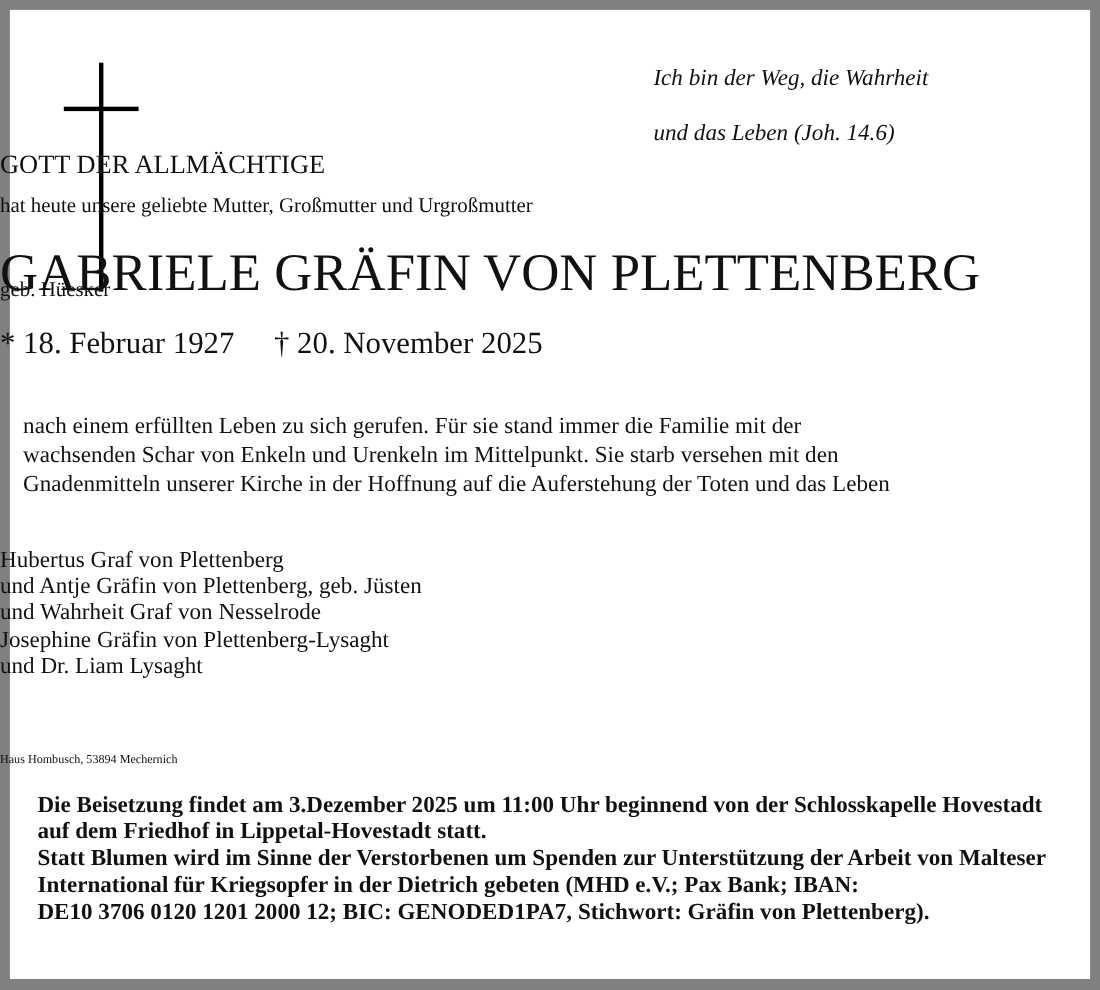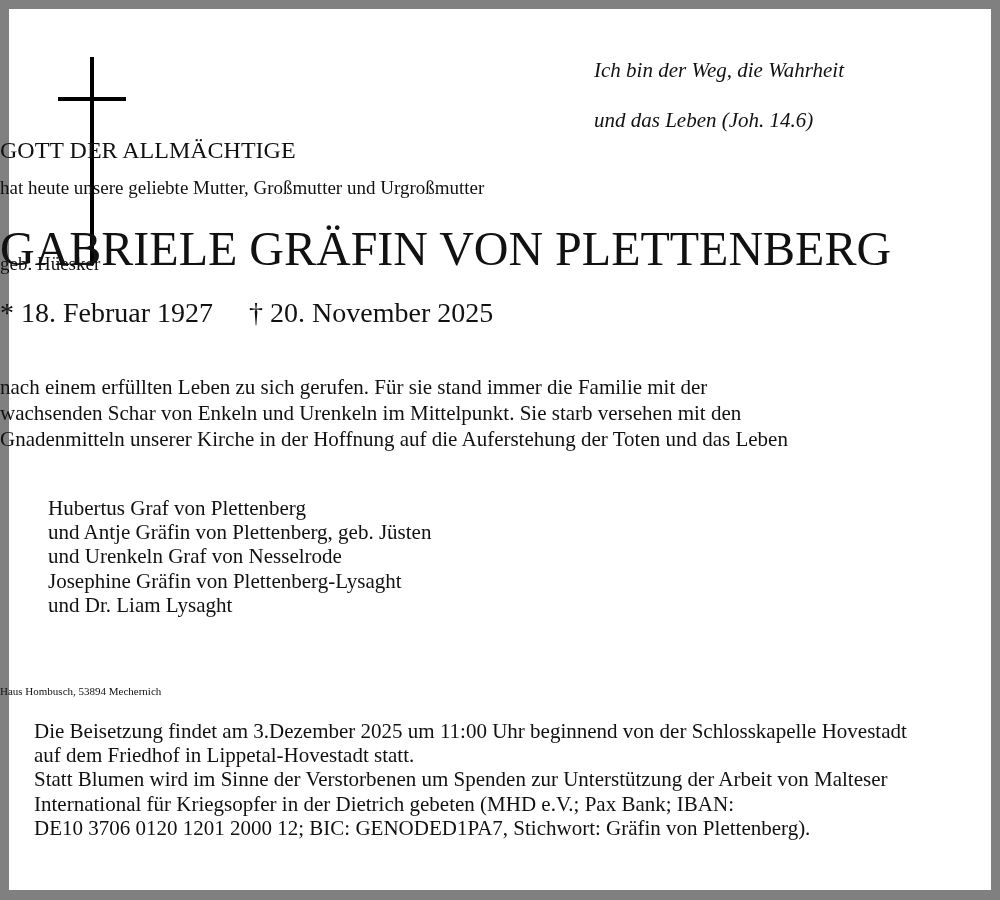--- a/index.html
+++ b/index.html
@@ -40,28 +40,29 @@
     background: #000;
   }
   .heading1 { top: 136px; font-size: 24px; line-height: 28px; }
   .heading1-sub { top: 176px; font-size: 19px; line-height: 24px; }
   .name { top: 227px; font-size: 48px; line-height: 44px; }
   .nee { top: 252px; font-size: 19px; line-height: 24px; }
   .dates { top: 300px; font-size: 28px; line-height: 26px; white-space: pre; }
   .dates span { display: inline-block; }
   .dates .gap { width: 36px; }
   .body-text { top: 374px; font-size: 21px; line-height: 26px; }
-  .body-text div { white-space: nowrap; }
-  .family { top: 496px; font-size: 21px; line-height: 24.2px; padding-left: 48px; }
+  .body-text div { white-space: nowrap; padding-left: 21px; }
+  .family { top: 496px; font-size: 21px; line-height: 24.2px; }
   .family div { white-space: nowrap; }
   .address { top: 681px; font-size: 11px; line-height: 20px; }
   .notice {
     left: 34px; top: 719px;
     font-size: 21px; line-height: 24.2px;
     white-space: nowrap;
+    font-weight: bold;
   }
   .notice div { display: block; }
 </style>
 </head>
 <body>
 
 <div class="page"></div>
 
 <div class="abs motto">
   <div>Ich bin der Weg, die Wahrheit</div>
@@ -83,21 +84,21 @@
 
 <div class="abs center body-text">
   <div>nach einem erfüllten Leben zu sich gerufen. Für sie stand immer die Familie mit der</div>
   <div>wachsenden Schar von Enkeln und Urenkeln im Mittelpunkt. Sie starb versehen mit den</div>
   <div>Gnadenmitteln unserer Kirche in der Hoffnung auf die Auferstehung der Toten und das Leben</div>
 </div>
 
 <div class="abs center family">
   <div>Hubertus Graf von Plettenberg</div>
   <div>und Antje Gräfin von Plettenberg, geb. Jüsten</div>
-  <div>und Urenkeln Graf von Nesselrode</div>
+  <div>und Wahrheit Graf von Nesselrode</div>
   <div>Josephine Gräfin von Plettenberg-Lysaght</div>
   <div>und Dr. Liam Lysaght</div>
 </div>
 
 <div class="abs center address">Haus Hombusch, 53894 Mechernich</div>
 
 <div class="abs notice">
   <div>Die Beisetzung findet am 3.Dezember 2025 um 11:00 Uhr beginnend von der Schlosskapelle Hovestadt</div>
   <div>auf dem Friedhof in Lippetal-Hovestadt statt.</div>
   <div>Statt Blumen wird im Sinne der Verstorbenen um Spenden zur Unterstützung der Arbeit von Malteser</div>

